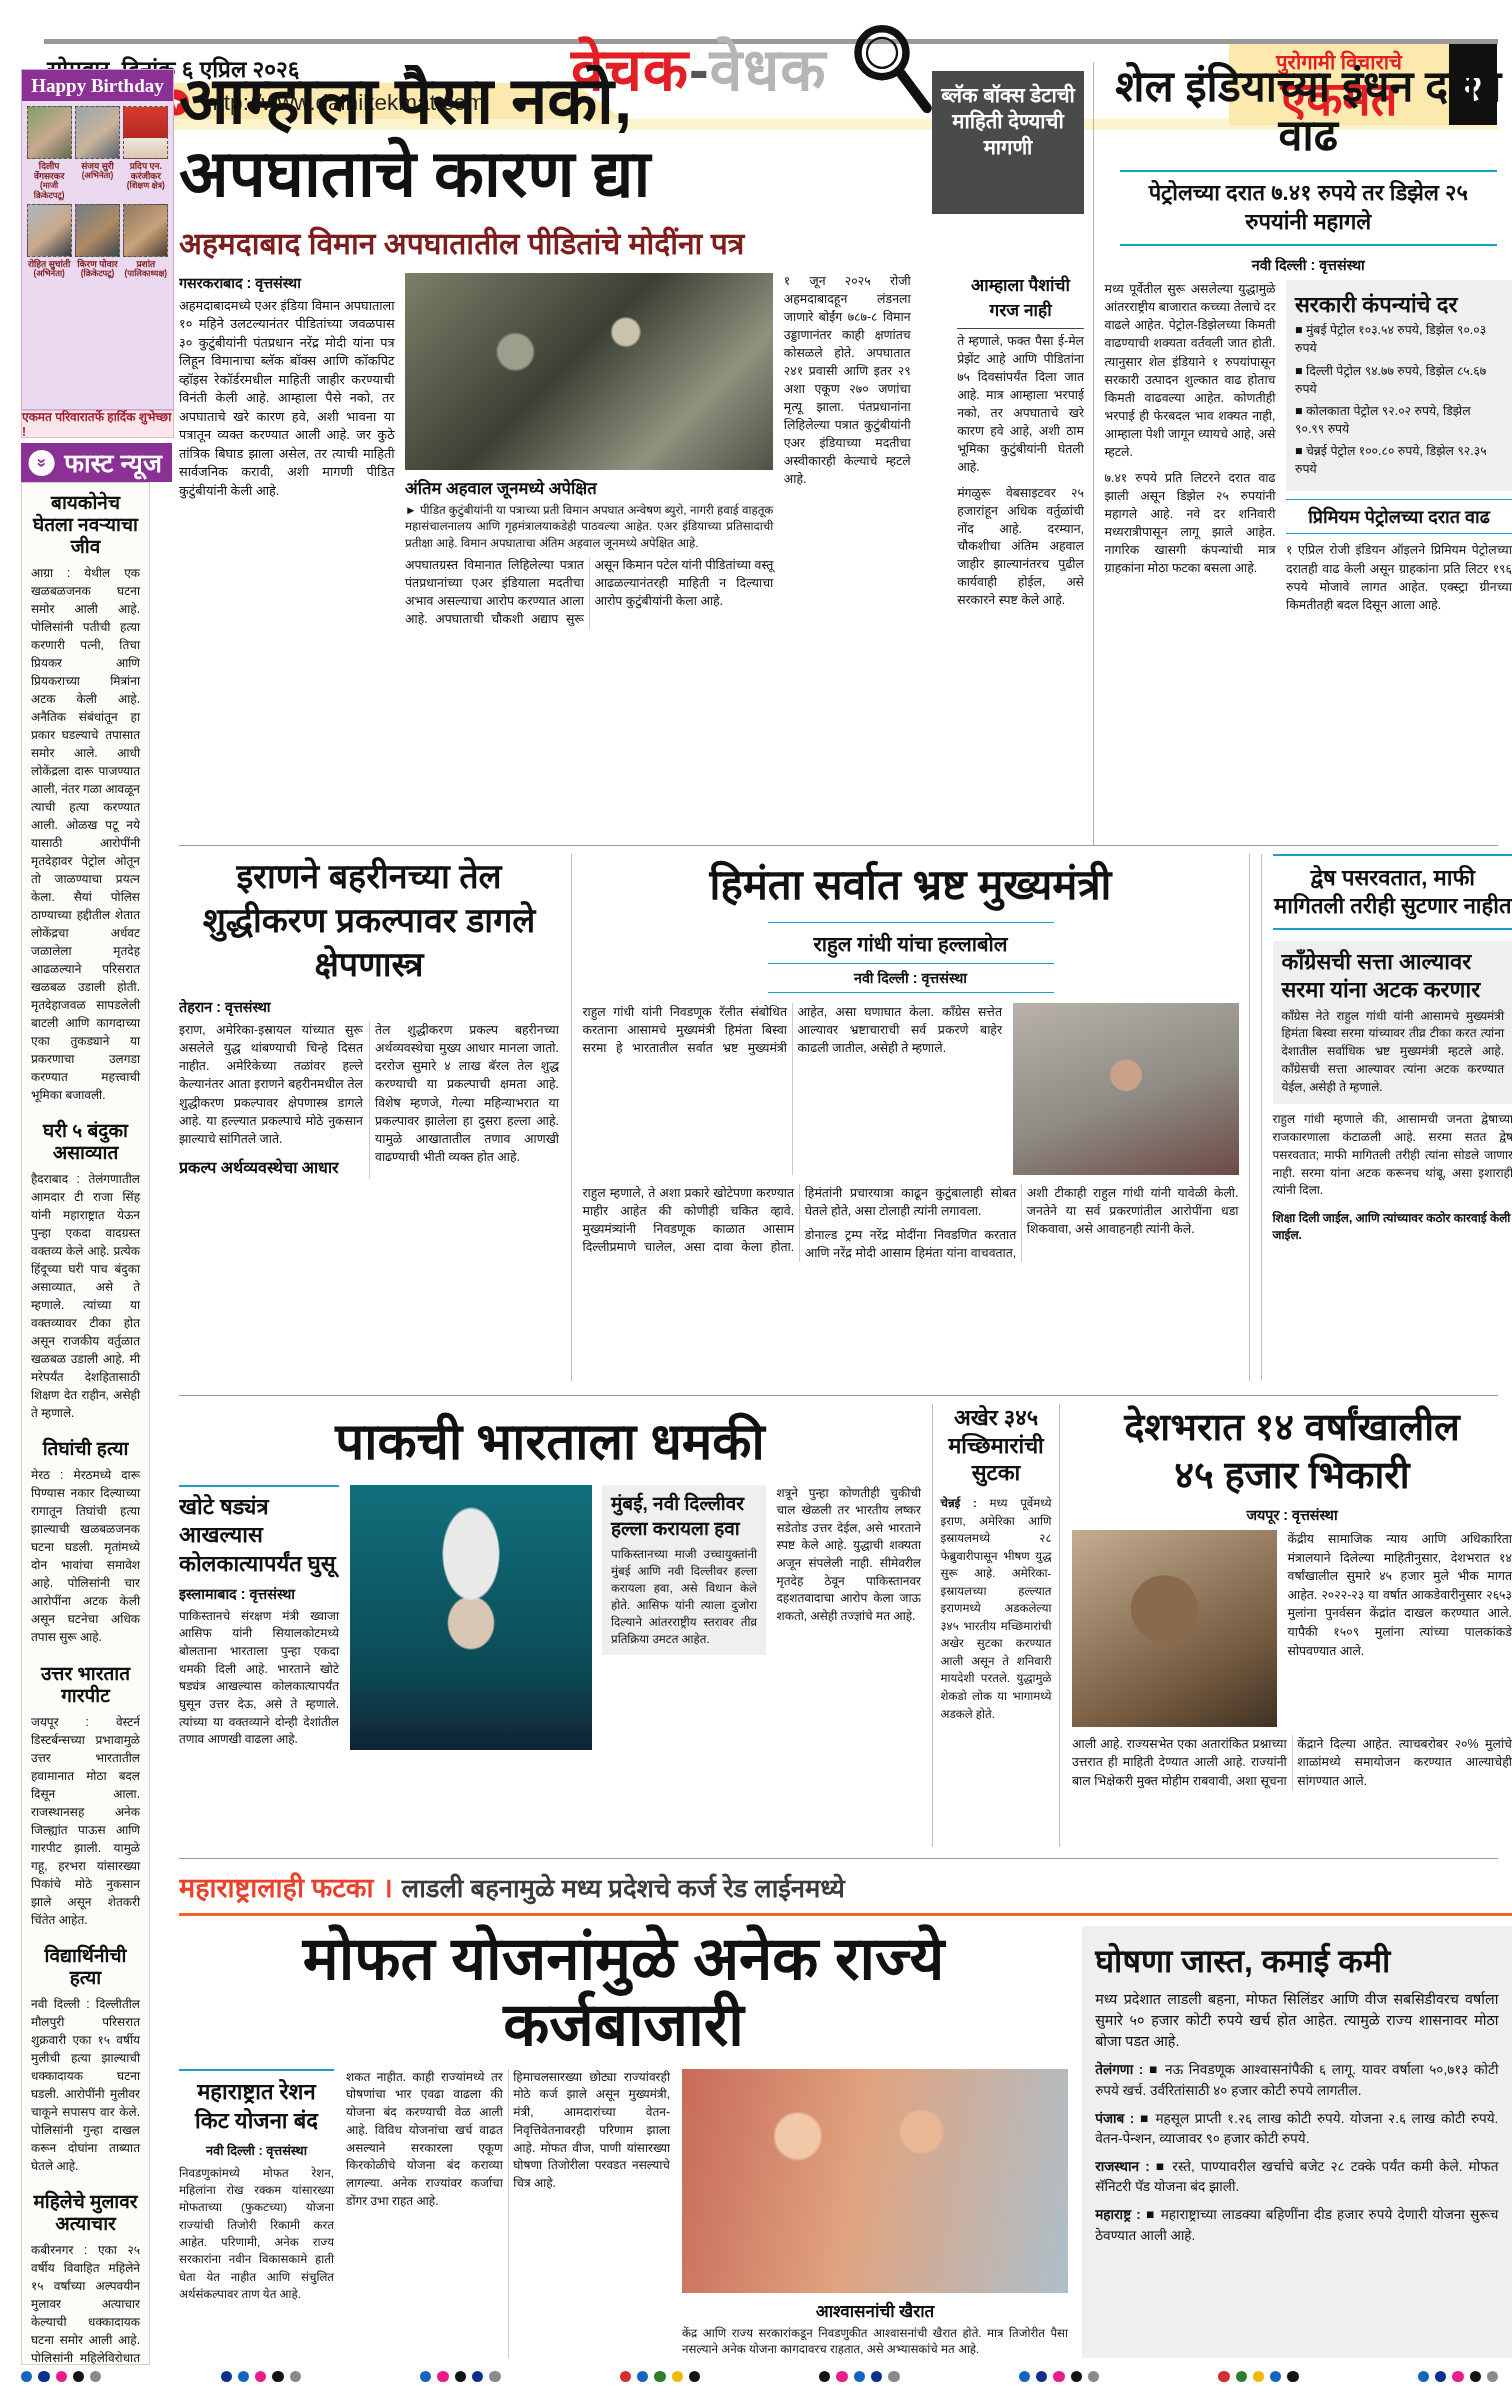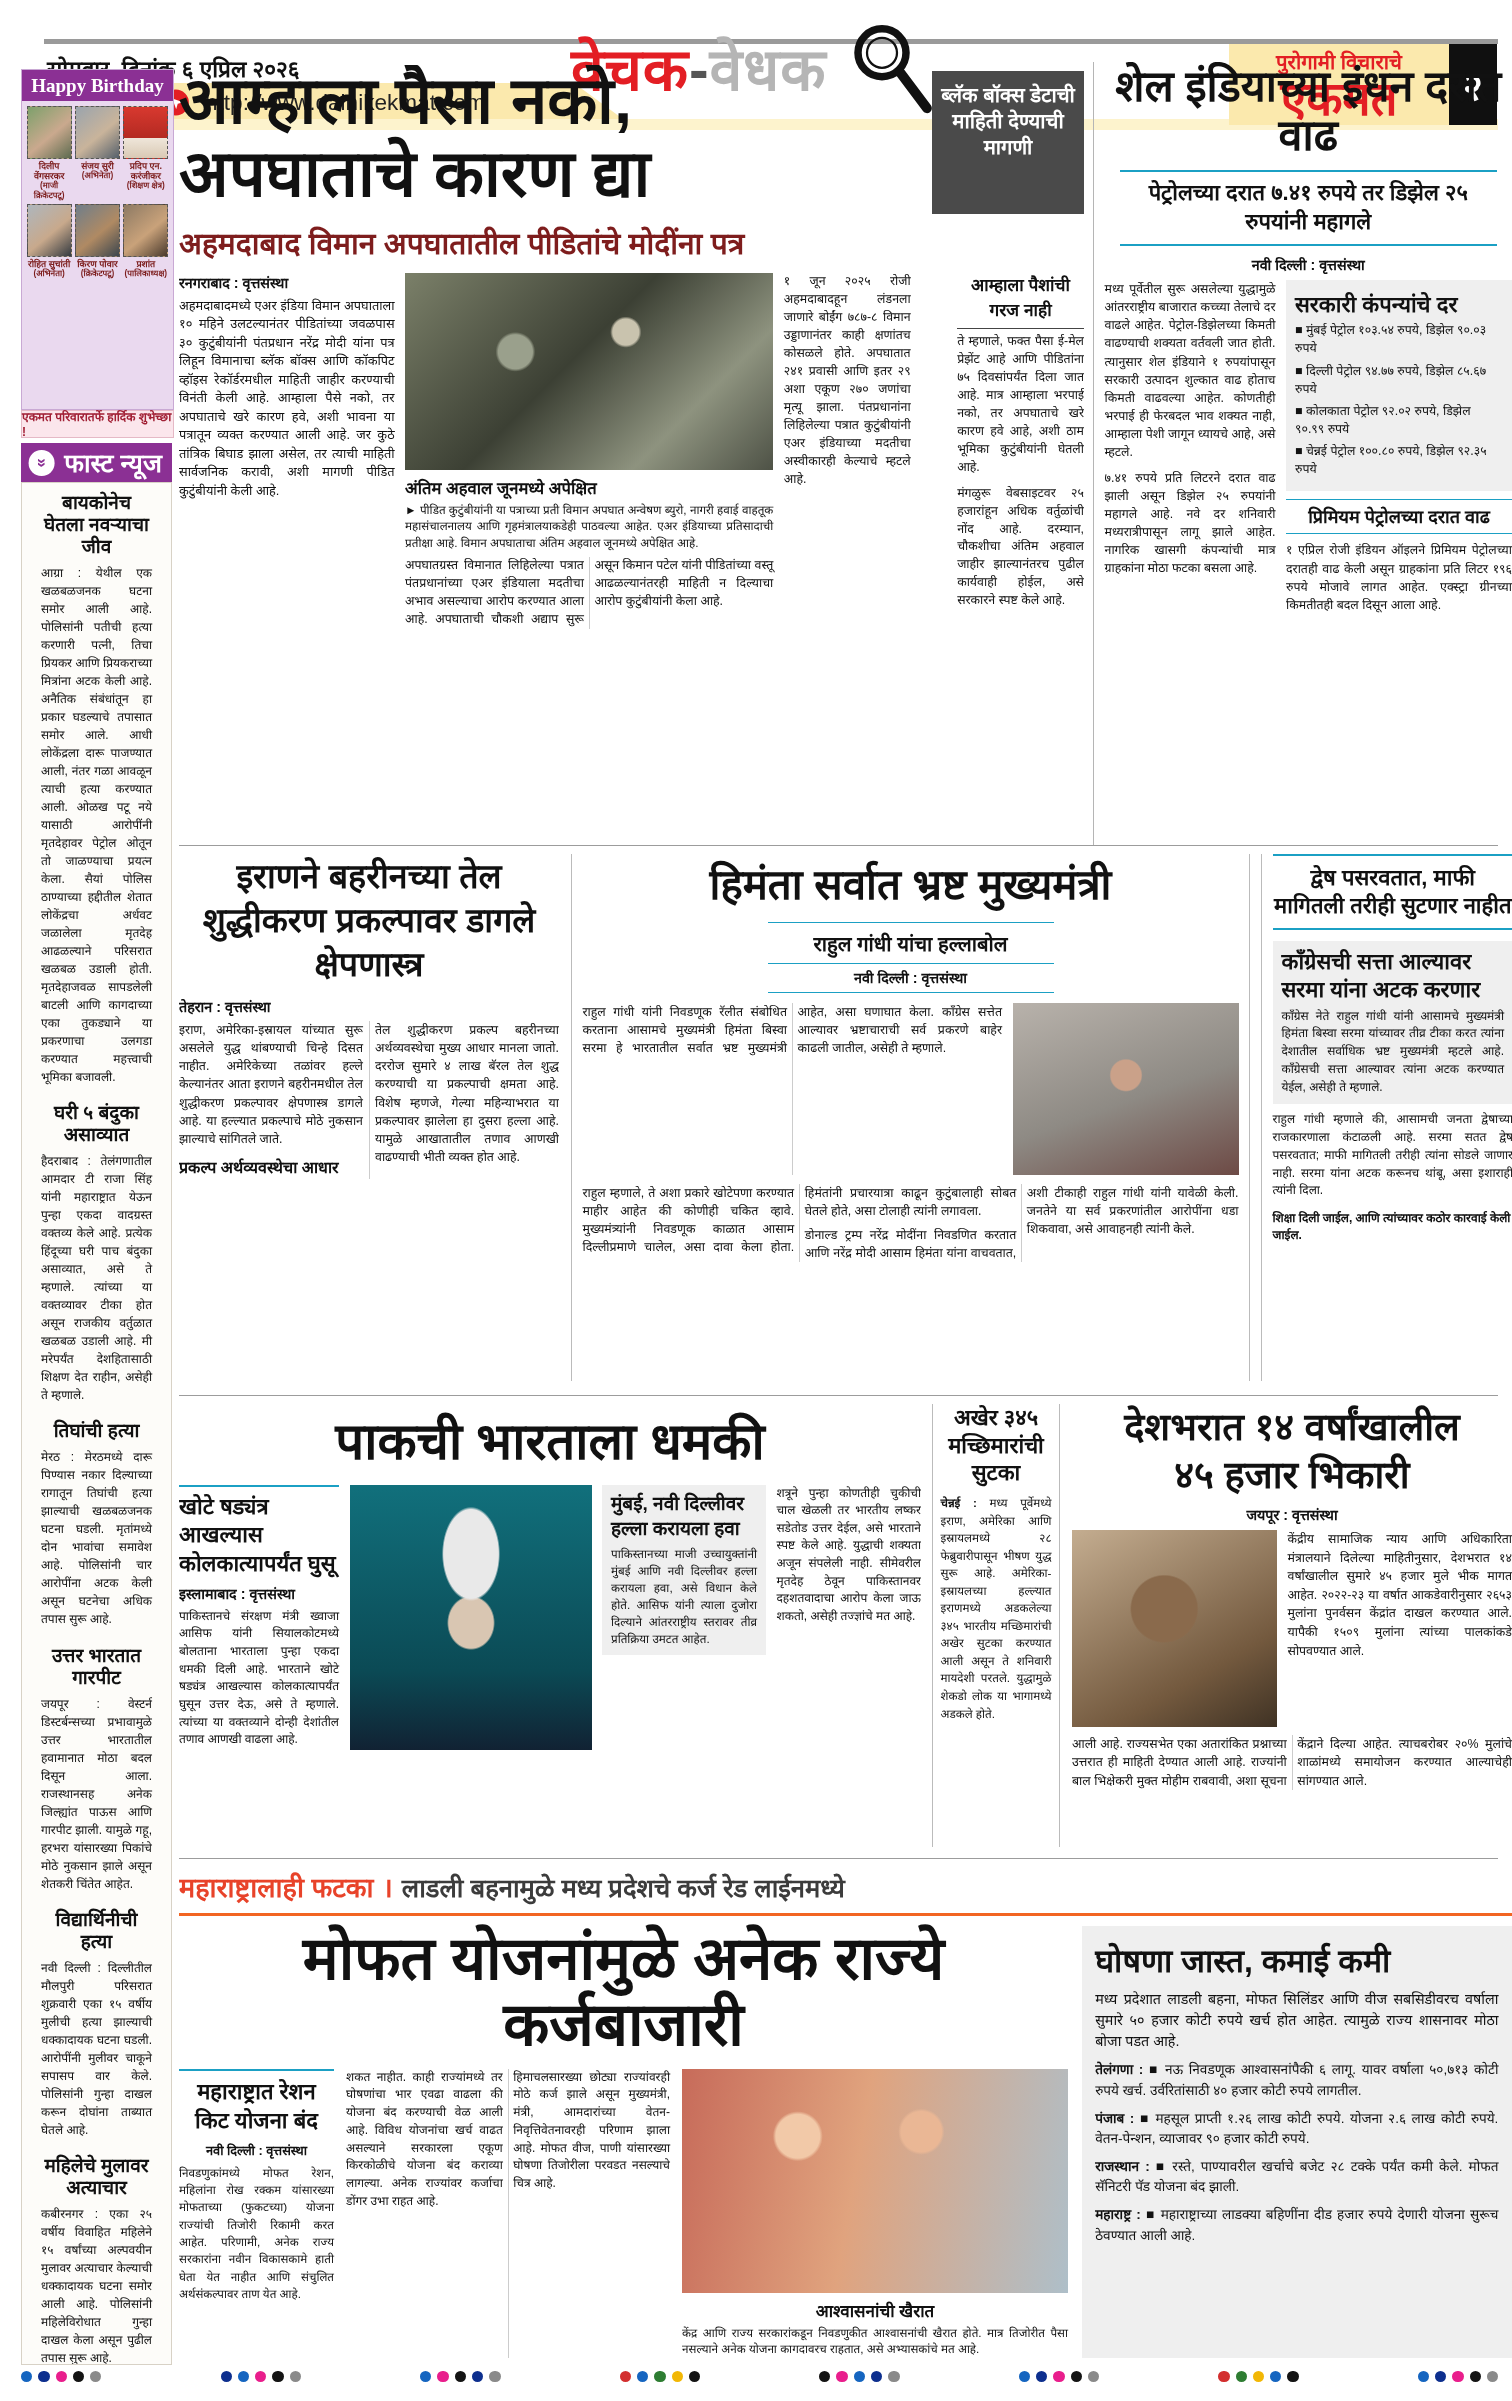--- a/index.html
+++ b/index.html
@@ -43,22 +43,22 @@
   .bp6{background:linear-gradient(140deg,#86651줄,#b08a63 55%,#4a3a2d);background:linear-gradient(140deg,#8d7a64,#c9a27a 55%,#4a3a2d);}
   .bday-name{font-size:9px;font-weight:800;color:#7c1d1d;margin-top:2.3px;line-height:1.15;}
   .bday-role{font-size:8.3px;font-weight:700;color:#7c1d1d;line-height:1.15;}
   .wish{left:21px;top:410px;width:151px;height:25.6px;background:#fbe6ec;color:#a12035;font-weight:800;font-size:12px;
       display:flex;align-items:center;justify-content:center;border:0.8px solid #e5b9c6;}
   
   .fn-hd{left:21px;top:443px;width:151px;height:39px;background:#8b3094;color:#fff;display:flex;align-items:center;gap:7.5px;padding:0 7.5px;box-sizing:border-box;}
   .fn-hd .txt{font-size:25.6px;font-weight:800;flex:1;text-align:center;}
   .fn-ic{width:25.6px;height:25.6px;background:#fff;color:#8b3094;border-radius:50%;display:flex;align-items:center;justify-content:center;
       font-size:16.6px;font-weight:800;transform:rotate(90deg);}
-  .fn-body{left:21px;top:482px;width:151px;height:1883px;background:#fdfcf9;border:0.8px solid #d8d2c6;box-sizing:border-box;
-      padding:9px 19px;overflow:hidden;}
+  .fn-body{left:21px;top:482px;width:129px;height:1883px;background:#fdfcf9;border:0.8px solid #d8d2c6;box-sizing:border-box;
+      padding:9px 9px;overflow:hidden;}
   .fn-item{margin-bottom:16.6px;}
   .fn-item h3{margin:0 0 6px 0;font-size:19px;line-height:1.15;font-weight:800;text-align:center;}
   .fn-item p{margin:0;font-size:12px;line-height:1.5;text-align:justify;}
   
   .body-txt{font-size:12.8px;line-height:1.45;}
   .dateline{font-weight:800;font-size:14.3px;margin-bottom:4.5px;}
   .graybox{background:#efefef;padding:7.5px 9px;box-sizing:border-box;}
   .cyan-rules{border-top:2.3px solid #1ba0c4;border-bottom:2.3px solid #1ba0c4;}
   
   .lead{left:179px;top:65px;width:905px;height:783px;overflow:hidden;}
@@ -282,21 +282,21 @@
     <div class="lead-top">
       <div class="lead-h1 dev-h">
         <span>आम्हाला पैसा नको,</span><br>
         <span>अपघाताचे कारण द्या</span>
       </div>
       <div class="black-box">ब्लॅक बॉक्स डेटाची माहिती देण्याची मागणी</div>
     </div>
     <div class="lead-sub">अहमदाबाद विमान अपघातातील पीडितांचे मोदींना पत्र</div>
     <div class="lead-cols">
       <div class="lead-colA">
-        <div class="dateline">रनगराबाद : वृत्तसंस्था</div>
+        <div class="dateline">गसरकराबाद : वृत्तसंस्था</div>
         <div class="body-txt jt">अहमदाबादमध्ये एअर इंडिया विमान अपघाताला १० महिने उलटल्यानंतर पीडितांच्या जवळपास ३० कुटुंबीयांनी पंतप्रधान नरेंद्र मोदी यांना पत्र लिहून विमानाचा ब्लॅक बॉक्स आणि कॉकपिट व्हॉइस रेकॉर्डरमधील माहिती जाहीर करण्याची विनंती केली आहे. आम्हाला पैसे नको, तर अपघाताचे खरे कारण हवे, अशी भावना या पत्रातून व्यक्त करण्यात आली आहे. जर कुठे तांत्रिक बिघाड झाला असेल, तर त्याची माहिती सार्वजनिक करावी, अशी मागणी पीडित कुटुंबीयांनी केली आहे.</div>
       </div>
       <div class="lead-colB">
         <div class="crash-photo"></div>
         <div class="cap-title">अंतिम अहवाल जूनमध्ये अपेक्षित</div>
         <div class="cap-body">► पीडित कुटुंबीयांनी या पत्राच्या प्रती विमान अपघात अन्वेषण ब्युरो, नागरी हवाई वाहतूक महासंचालनालय आणि गृहमंत्रालयाकडेही पाठवल्या आहेत. एअर इंडियाच्या प्रतिसादाची प्रतीक्षा आहे. विमान अपघाताचा अंतिम अहवाल जूनमध्ये अपेक्षित आहे.</div>
         <div class="lead-b3 jt">अपघातग्रस्त विमानात लिहिलेल्या पत्रात पंतप्रधानांच्या एअर इंडियाला मदतीचा अभाव असल्याचा आरोप करण्यात आला आहे. अपघाताची चौकशी अद्याप सुरू असून किमान पटेल यांनी पीडितांच्या वस्तू आढळल्यानंतरही माहिती न दिल्याचा आरोप कुटुंबीयांनी केला आहे.</div>
       </div>
       <div class="lead-colC jt">१ जून २०२५ रोजी अहमदाबादहून लंडनला जाणारे बोईंग ७८७-८ विमान उड्डाणानंतर काही क्षणांतच कोसळले होते. अपघातात २४१ प्रवासी आणि इतर २९ अशा एकूण २७० जणांचा मृत्यू झाला. पंतप्रधानांना लिहिलेल्या पत्रात कुटुंबीयांनी एअर इंडियाच्या मदतीचा अस्वीकारही केल्याचे म्हटले आहे.</div>
       <div class="lead-colD">

